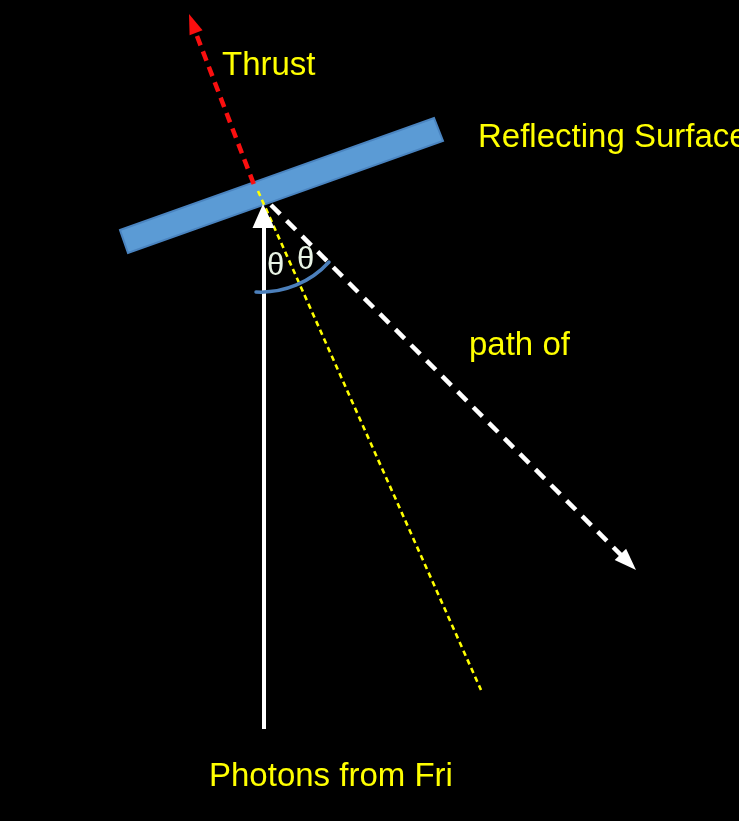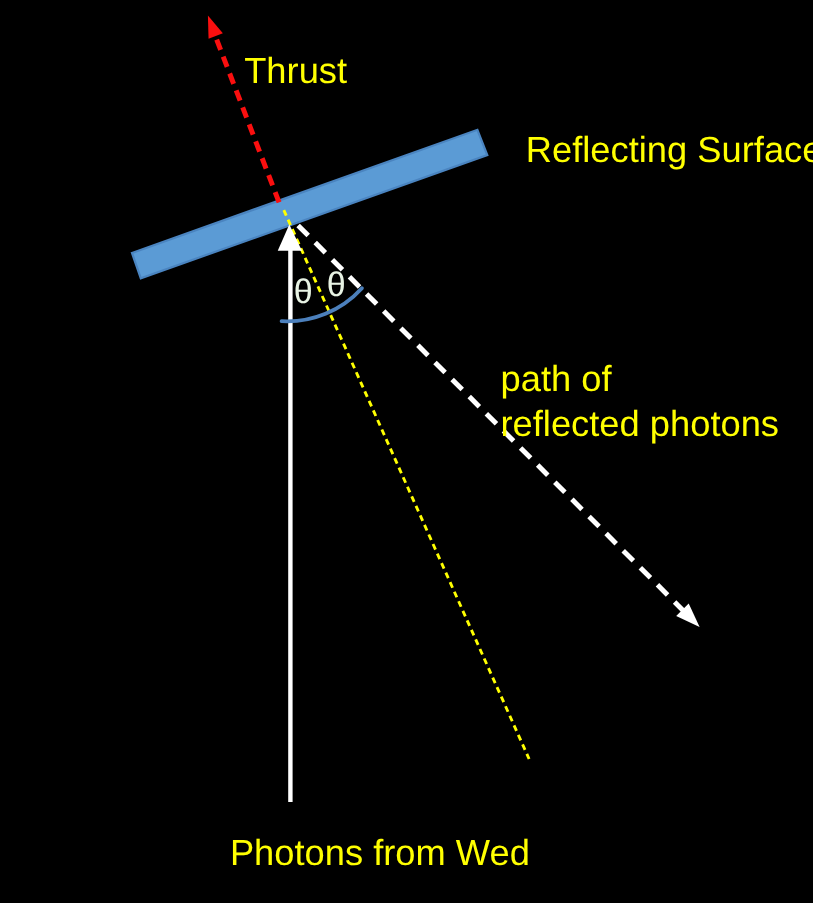--- a/index.html
+++ b/index.html
@@ -47,24 +47,23 @@
     <line x1="271" y1="205" x2="621" y2="555" style="stroke:var(--c-photon);stroke-width:4.5;stroke-dasharray:13 9"></line>
     <polygon points="636,570 626.1,548.7 614.7,560.1" style="fill:var(--c-photon)"></polygon>
 
     <path d="M 256,292 A 92,92 0 0 0 329,262" style="fill:none;stroke:var(--c-arc);stroke-width:3.5;stroke-linecap:round"></path>
   </svg>
 
   <div class="lbl" style="left:222px;top:44px">Thrust</div>
 
   <div class="lbl" style="left:478px;top:116px">Reflecting Surface</div>
 
-  <div class="lbl" style="left:455px;top:324px">
+  <div class="lbl" style="left:469px;top:324px">
     <div>path of</div>
-    <div>reflected photons</div>
   </div>
 
-  <div class="lbl" style="left:209px;top:755px">Photons from Wed</div>
+  <div class="lbl" style="left:209px;top:755px">Photons from Fri</div>
 
   <div class="theta" style="left:267px;top:249px">θ</div>
 
   <div class="theta" style="left:297px;top:243px">θ</div>
 
 </div>
 
 </body></html>

